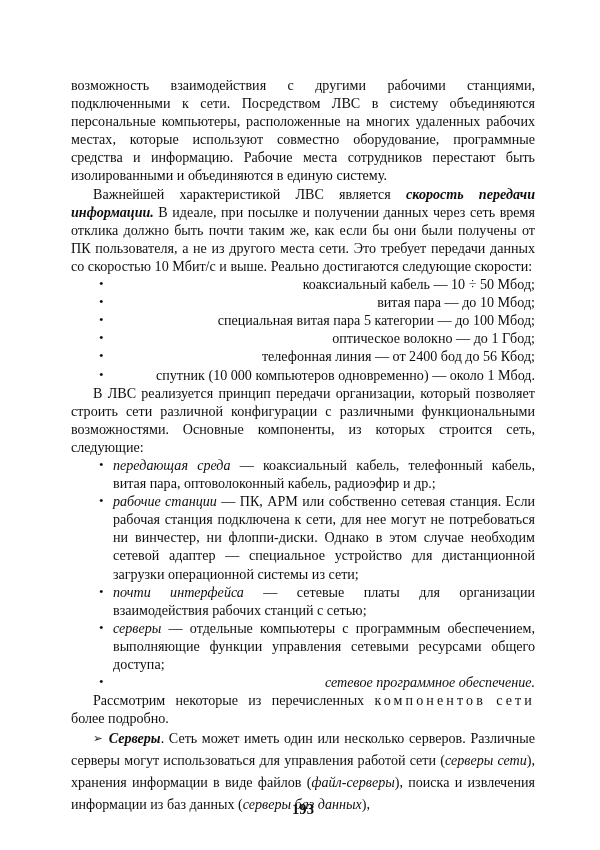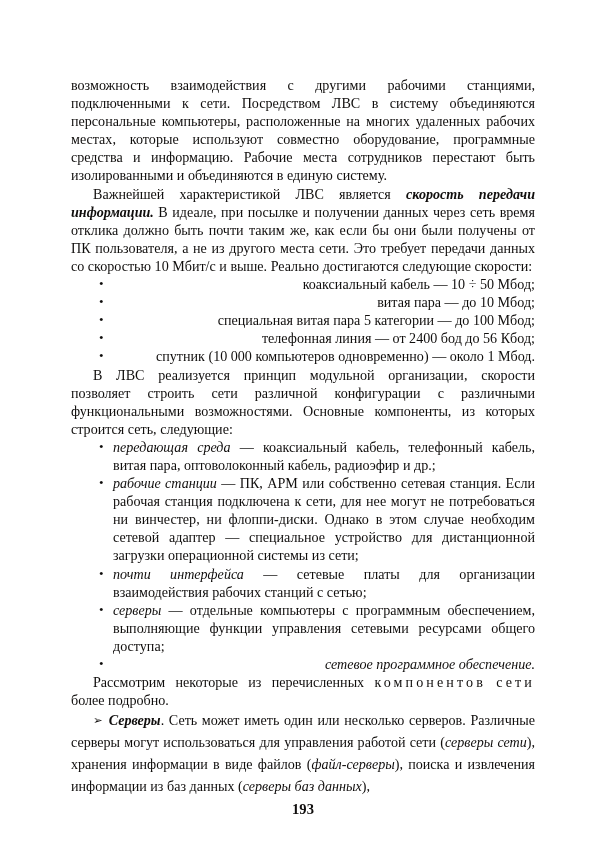--- a/index.html
+++ b/index.html
@@ -111,26 +111,27 @@
   <div class="textblock">
 
     <p class="para noindent">возможность взаимодействия с другими рабочими станциями, подключенными к сети. Посредством ЛВС в систему объединяются персональные компьютеры, расположенные на многих удаленных рабочих местах, которые используют совместно оборудование, программные средства и информацию. Рабочие места сотрудников перестают быть изолированными и объединяются в единую систему.</p>
 
     <p class="para"><span>Важнейшей характеристикой ЛВС является </span><b class="bi">скорость передачи информации.</b><span> В идеале, при посылке и получении данных через сеть время отклика должно быть почти таким же, как если бы они были получены от ПК пользователя, а не из другого места сети. Это требует передачи данных со скоростью 10 Мбит/с и выше. Реально достигаются следующие скорости:</span></p>
 
     <ul class="blist">
       <li class="oneline">коаксиальный кабель — 10 ÷ 50 Мбод;</li>
       <li class="oneline">витая пара — до 10 Мбод;</li>
       <li class="oneline">специальная витая пара 5 категории — до 100 Мбод;</li>
+      <li class="oneline">оптическое волокно — до 1 Гбод;</li>
       <li class="oneline">телефонная линия — от 2400 бод до 56 Кбод;</li>
       <li class="oneline">спутник (10 000 компьютеров одновременно) — около 1 Мбод.</li>
     </ul>
 
 
-    <p class="para">В ЛВС реализуется принцип модульной организации, скорости позволяет строить сети различной конфигурации с различными функциональными возможностями. Основные компоненты, из которых строится сеть, следующие:</p>
+    <p class="para">В ЛВС реализуется принцип передачи организации, который позволяет строить сети различной конфигурации с различными функциональными возможностями. Основные компоненты, из которых строится сеть, следующие:</p>
 
     <ul class="blist">
       <li><i class="it">передающая среда</i><span> — коаксиальный кабель, телефонный кабель, витая пара, оптоволоконный кабель, радиоэфир и др.;</span></li>
       <li><i class="it">рабочие станции</i><span> — ПК, АРМ или собственно сетевая станция. Если рабочая станция подключена к сети, для нее могут не потребоваться ни винчестер, ни флоппи-диски. Однако в этом случае необходим сетевой адаптер — специальное устройство для дистанционной загрузки операционной системы из сети;</span></li>
       <li><i class="it">почти интерфейса</i><span> — сетевые платы для организации взаимодействия рабочих станций с сетью;</span></li>
       <li><i class="it">серверы</i><span> — отдельные компьютеры с программным обеспечением, выполняющие функции управления сетевыми ресурсами общего доступа;</span></li>
       <li class="oneline"><i class="it">сетевое программное обеспечение.</i><span></span></li>
     </ul>
 
     <p class="para"><span>Рассмотрим некоторые из перечисленных </span><span class="sp">компонентов</span> <span class="sp">сети</span><span> более подробно.</span></p>

